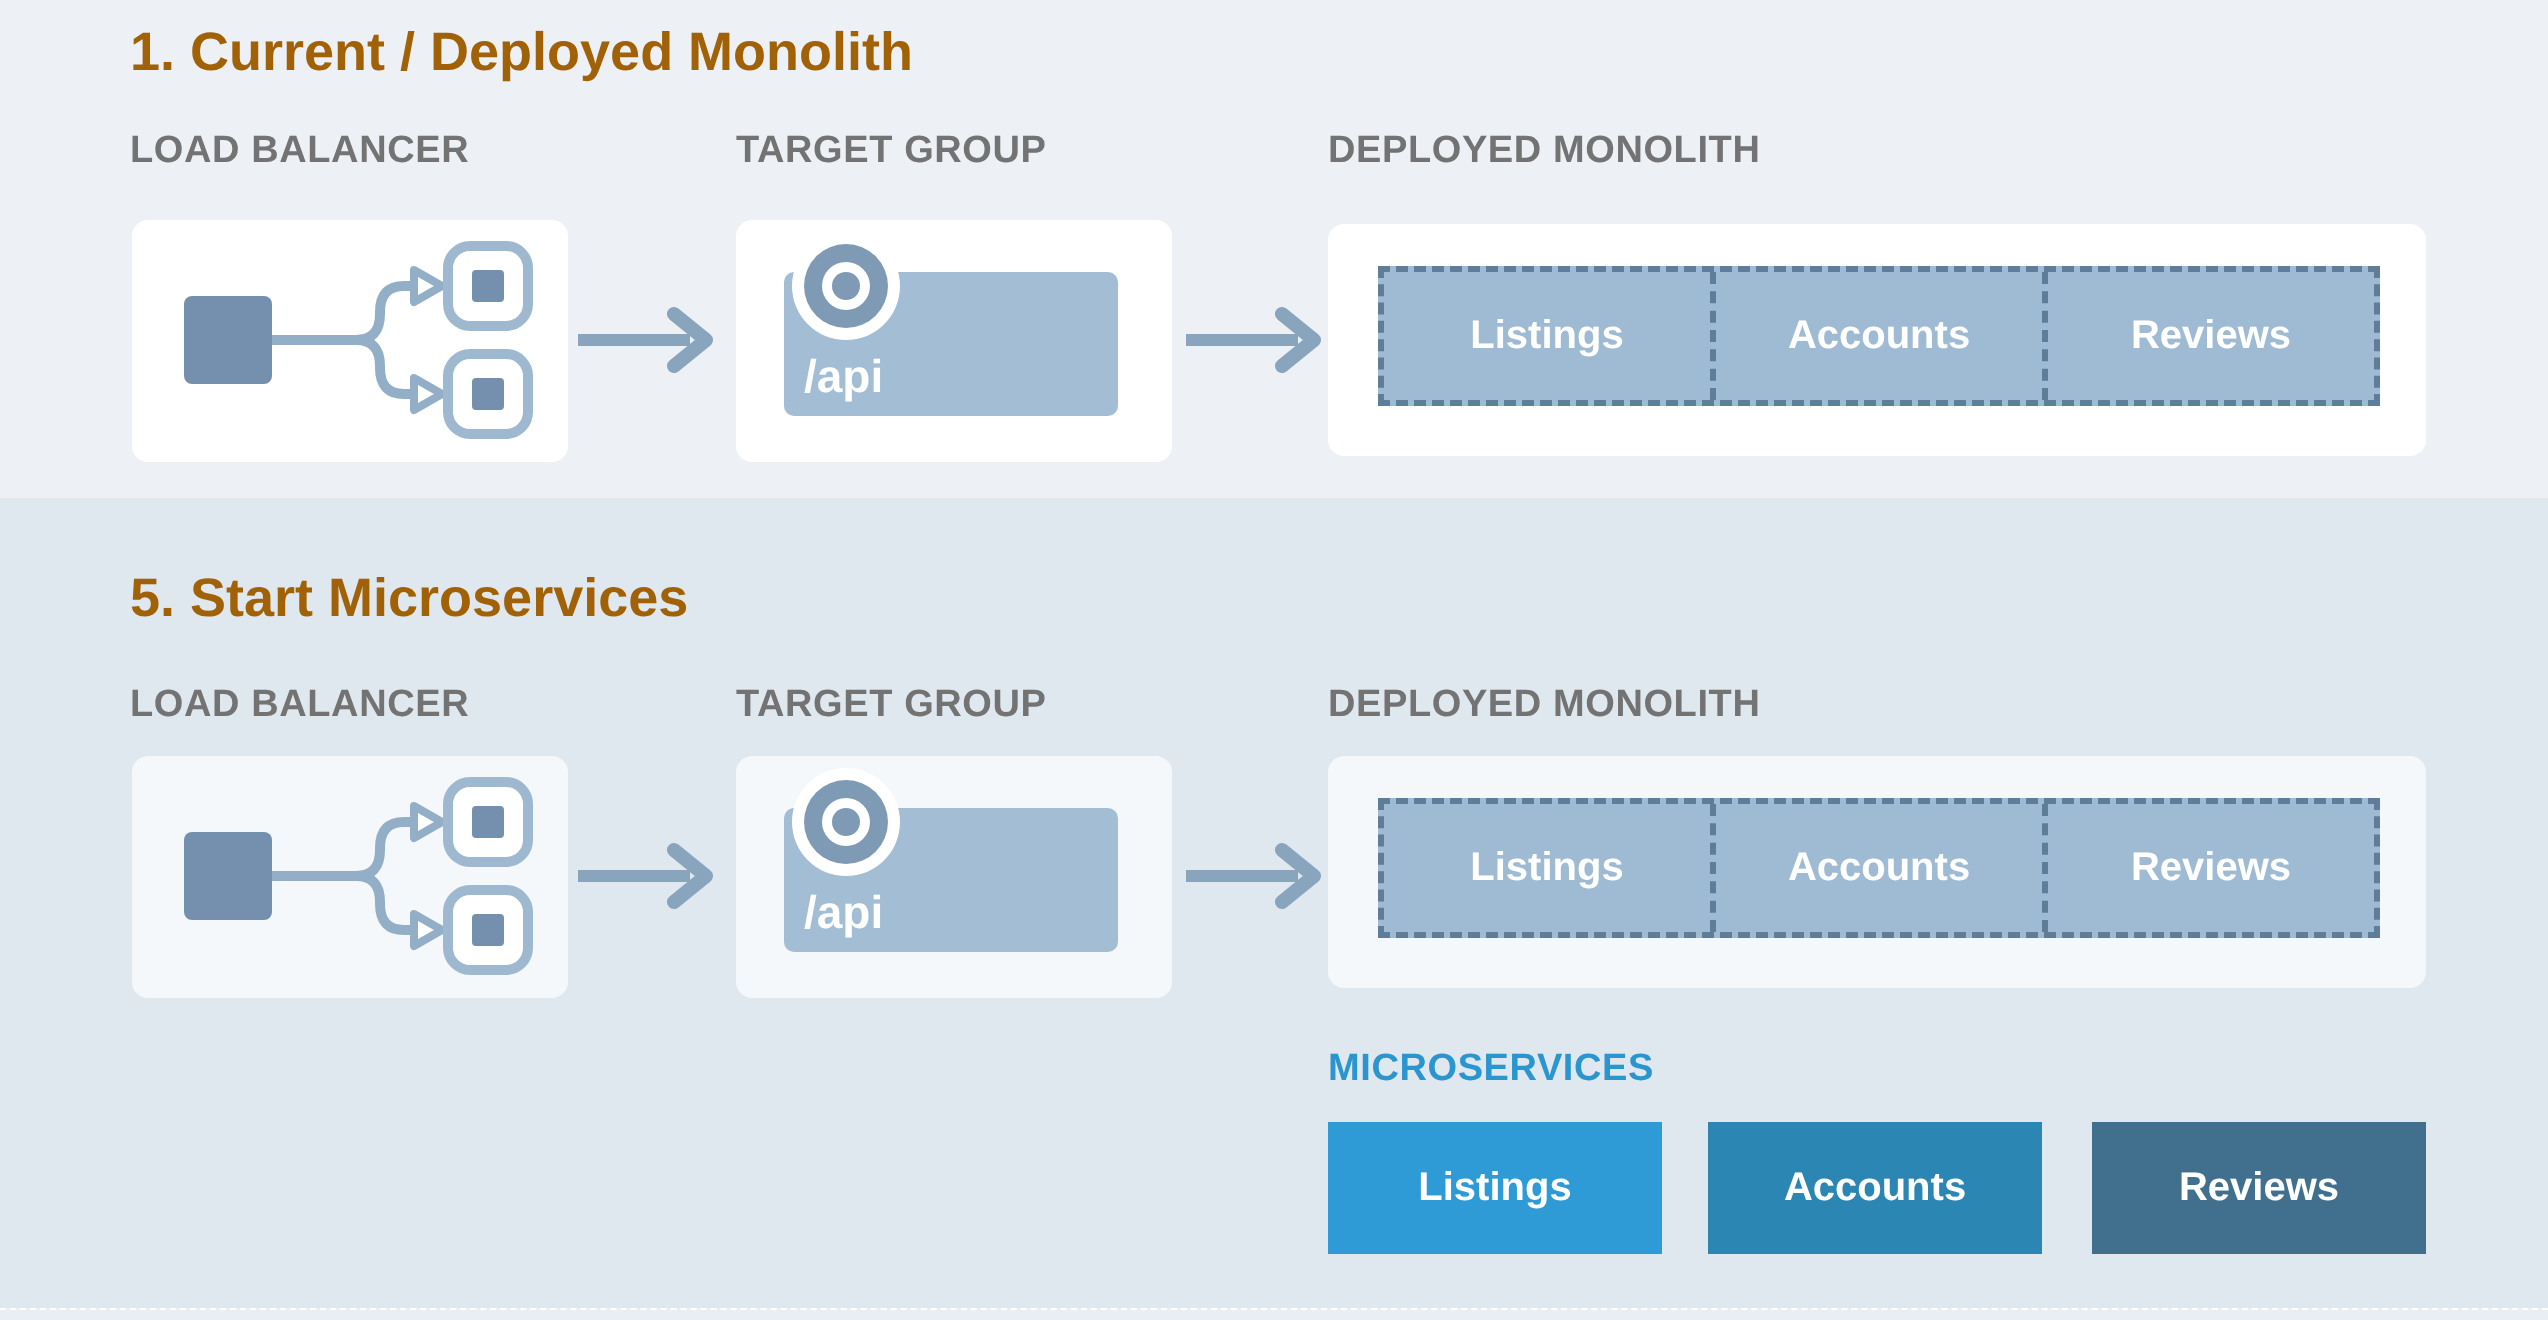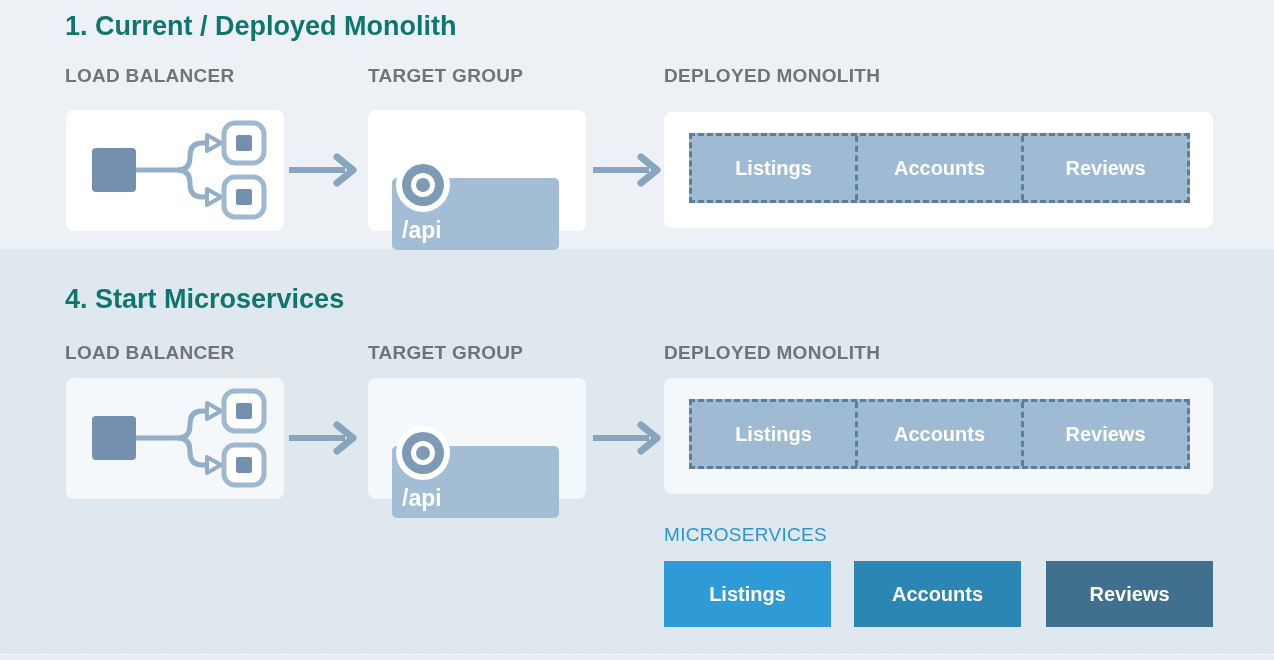--- a/index.html
+++ b/index.html
@@ -5,45 +5,45 @@
   html,body{margin:0;padding:0;}
   .canvas{
     position:relative;width:1274px;height:660px;overflow:hidden;
     font-family:"Liberation Sans","DejaVu Sans",sans-serif;
     background:#dfe7ef;
   }
   .band1{position:absolute;left:0;top:0;width:100%;height:249px;background:#edf1f6;}
   .band2{position:absolute;left:0;top:249px;width:100%;height:405px;background:#dfe7ef;}
   .band-bottom{position:absolute;left:0;top:654px;width:100%;height:6px;background:#e9eef4;border-top:1px dashed #ffffff;box-sizing:border-box;}
 
-  .sec-title{position:absolute;left:65px;font-size:27px;font-weight:bold;color:#0f766e;white-space:nowrap;}
+  .sec-title{position:absolute;left:65px;font-size:27px;font-weight:bold;color:#a16207;white-space:nowrap;}
   .col-label{position:absolute;font-size:19px;font-weight:bold;color:#737373;letter-spacing:.3px;white-space:nowrap;}
 
   .card{position:absolute;border-radius:8px;background:#ffffff;}
   .card.alt{background:#f5f8fa;}
 
   .lb-card{width:218px;height:121px;left:66px;}
   .tg-card{width:218px;height:121px;left:368px;}
   .mono-card{width:549px;height:116px;left:664px;}
 
   .lb-svg{position:absolute;left:0;top:0;}
 
-  .tg-rect{position:absolute;left:24px;top:26px;width:167px;height:72px;background:#a3bdd4;border-radius:5px;margin-top:42px;}
+  .tg-rect{position:absolute;left:24px;top:26px;width:167px;height:72px;background:#a3bdd4;border-radius:5px;}
   .tg-api{position:absolute;left:10px;bottom:6px;color:#ffffff;font-weight:bold;font-size:23px;}
   .tg-target{position:absolute;left:2px;top:-22px;}
 
   .mono-strip{position:absolute;left:25px;top:21px;width:501px;height:70px;box-sizing:border-box;
     background:#9fbbd3;border:3px dashed #5d7d99;display:flex;}
   .mono-cell{flex:1;display:flex;align-items:center;justify-content:center;
     color:#ffffff;font-weight:bold;font-size:20px;}
   .mono-cell + .mono-cell{border-left:3px dashed #5d7d99;}
 
   .arrow{position:absolute;width:72px;height:34px;}
 
-  .ms-label{position:absolute;left:664px;top:524px;font-size:19px;font-weight:normal;color:#2a95cf;letter-spacing:.3px;}
+  .ms-label{position:absolute;left:664px;top:524px;font-size:19px;font-weight:bold;color:#2a95cf;letter-spacing:.3px;}
   .svc{position:absolute;top:561px;width:167px;height:66px;display:flex;align-items:center;justify-content:center;
     color:#ffffff;font-weight:bold;font-size:20px;}
   .svc-0{left:664px;background:#2e9bd6;}
   .svc-1{left:854px;background:#2c86b3;}
   .svc-2{left:1046px;background:#41708f;}
 </style>
 </head>
 <body>
 
 <svg width="0" height="0" style="position:absolute">
@@ -108,21 +108,21 @@
     </svg>
 
   <div class="card mono-card" style="top:112px">
     <div class="mono-strip">
       <div class="mono-cell">Listings</div>
       <div class="mono-cell">Accounts</div>
       <div class="mono-cell">Reviews</div>
     </div>
   </div>
 
-  <div class="sec-title" style="top:284px">4. Start Microservices</div>
+  <div class="sec-title" style="top:284px">5. Start Microservices</div>
 
   <div class="col-label" style="left:65px;top:342px">LOAD BALANCER</div>
   <div class="col-label" style="left:368px;top:342px">TARGET GROUP</div>
   <div class="col-label" style="left:664px;top:342px">DEPLOYED MONOLITH</div>
 
   <div class="card alt lb-card" style="top:378px">
     <svg class="lb-svg" width="218" height="121" viewBox="0 0 218 121">
         <use href="#lb-art"></use>
       </svg>
   </div>

